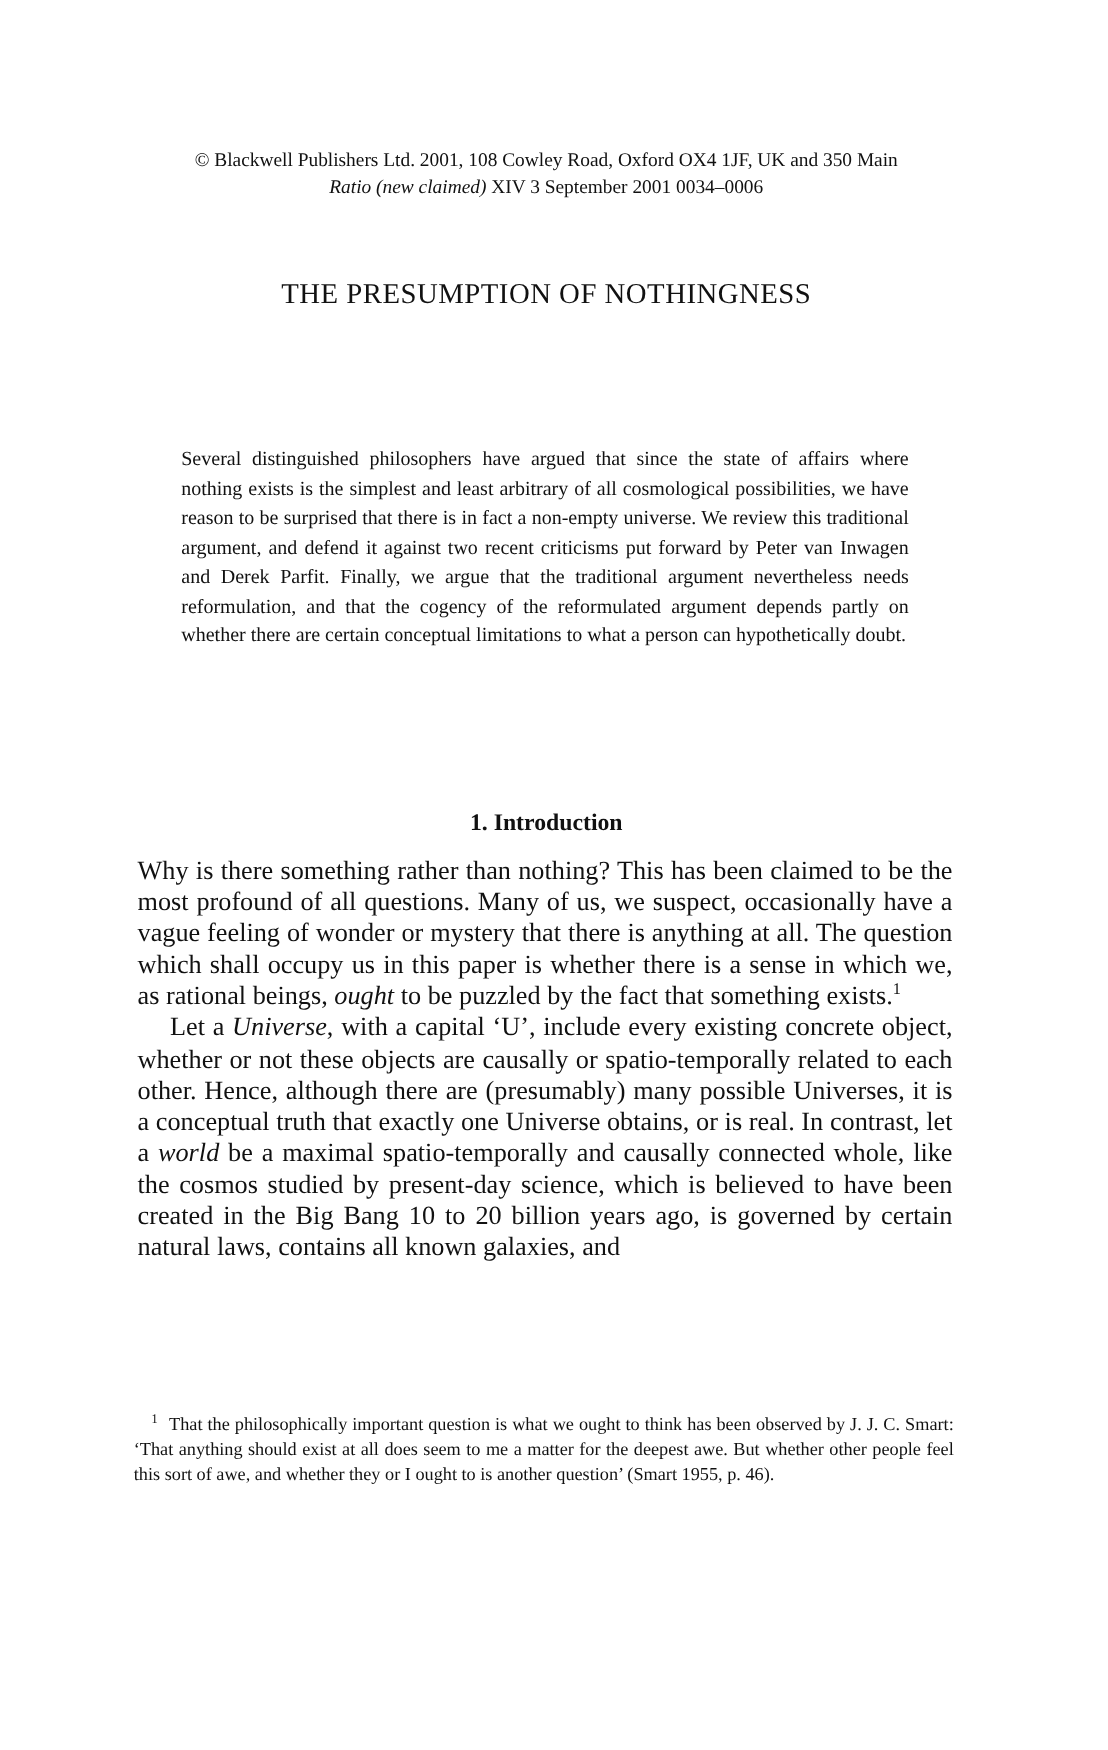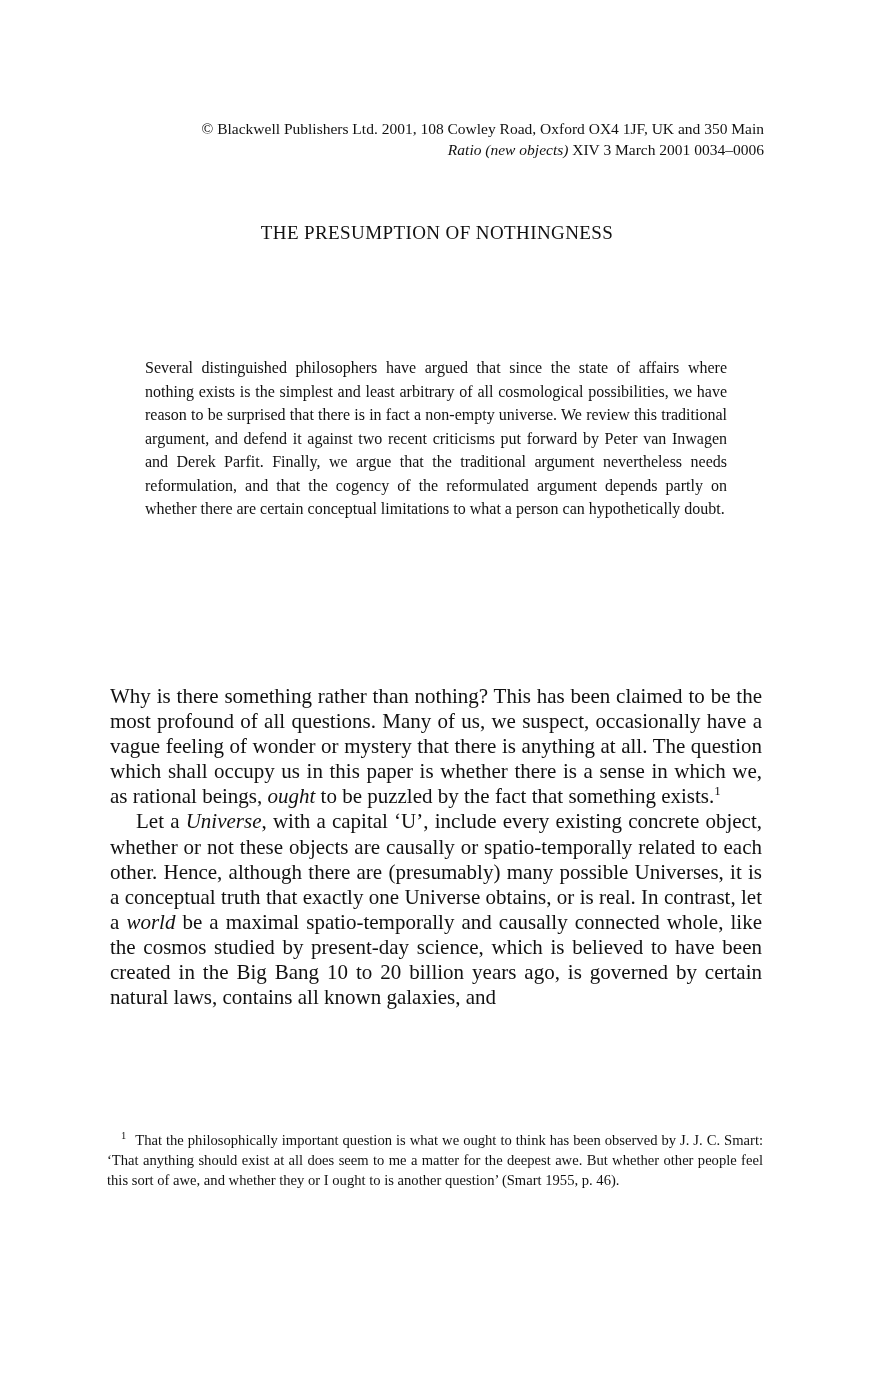--- a/index.html
+++ b/index.html
@@ -21,33 +21,33 @@
   }
 
   
   .imprint {
     position: absolute;
     left: 110px;
     top: 118px;
     width: 654px;
     font-size: 15.5px;
     line-height: 1.38;
-    text-align: right;
+    text-align: center;
   }
   .imprint-line { display: block; }
   .imprint .ital { font-style: italic; }
 
   
   .article-title {
     position: absolute;
     left: 110px;
     top: 222px;
     width: 654px;
     text-align: center;
-    font-size: 19px;
+    font-size: 23px;
     font-weight: normal;
     letter-spacing: 0.4px;
     margin: 0;
   }
 
   
   .authors {
     position: absolute;
     left: 110px;
     top: 278px;
@@ -135,30 +135,31 @@
   }
   .footnote .fn-gap { display: inline-block; width: 9px; }
 </style>
 </head>
 <body>
 
 <div class="page">
 
   <div class="imprint">
     <span class="imprint-line">© Blackwell Publishers Ltd. 2001, 108 Cowley Road, Oxford OX4 1JF, UK and 350 Main</span>
-    <span class="imprint-line"><span class="ital">Ratio (new objects)</span><span> XIV 3 March 2001 0034–0006</span></span>
+    <span class="imprint-line"><span class="ital">Ratio (new claimed)</span><span> XIV 3 September 2001 0034–0006</span></span>
   </div>
 
   <h1 class="article-title">THE PRESUMPTION OF NOTHINGNESS</h1>
 
 
   <div class="abstract-block">
     <p class="abstract-text">Several distinguished philosophers have argued that since the state of affairs where nothing exists is the simplest and least arbitrary of all cosmological possibilities, we have reason to be surprised that there is in fact a non-empty universe. We review this traditional argument, and defend it against two recent criticisms put forward by Peter van Inwagen and Derek Parfit. Finally, we argue that the traditional argument nevertheless needs reformulation, and that the cogency of the reformulated argument depends partly on whether there are certain conceptual limitations to what a person can hypothetically doubt.</p>
   </div>
 
+  <h2 class="section-heading">1.  Introduction</h2>
 
   <div class="body-col">
     <p class="body-par"><span>Why is there something rather than nothing? This has been claimed to be the most profound of all questions. Many of us, we suspect, occasionally have a vague feeling of wonder or mystery that there is anything at all. The question which shall occupy us in this paper is whether there is a sense in which we, as rational beings, </span><span class="ital">ought</span><span> to be puzzled by the fact that something exists.</span><span class="fn-ref">1</span></p>
     <p class="body-par indent"><span>Let a </span><span class="ital">Universe</span><span>, with a capital ‘U’, include every existing concrete object, whether or not these objects are causally or spatio-temporally related to each other. Hence, although there are (presumably) many possible Universes, it is a conceptual truth that exactly one Universe obtains, or is real. In contrast, let a </span><span class="ital">world</span><span> be a maximal spatio-temporally and causally connected whole, like the cosmos studied by present-day science, which is believed to have been created in the Big Bang 10 to 20 billion years ago, is governed by certain natural laws, contains all known galaxies, and</span></p>
   </div>
 
   <p class="footnote"><span class="fn-marker">1</span><span class="fn-gap"></span><span>That the philosophically important question is what we ought to think has been observed by J. J. C. Smart: ‘That anything should exist at all does seem to me a matter for the deepest awe. But whether other people feel this sort of awe, and whether they or I ought to is another question’ (Smart 1955, p. 46).</span></p>
 
 </div>
 

